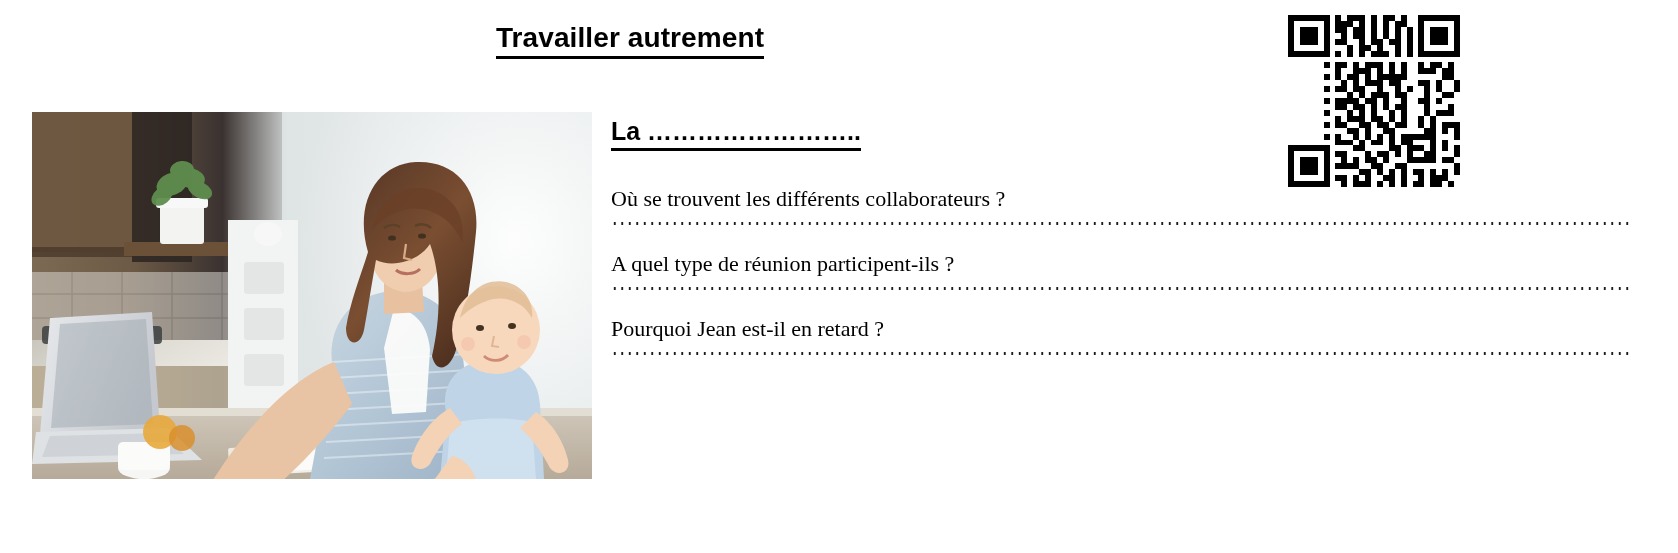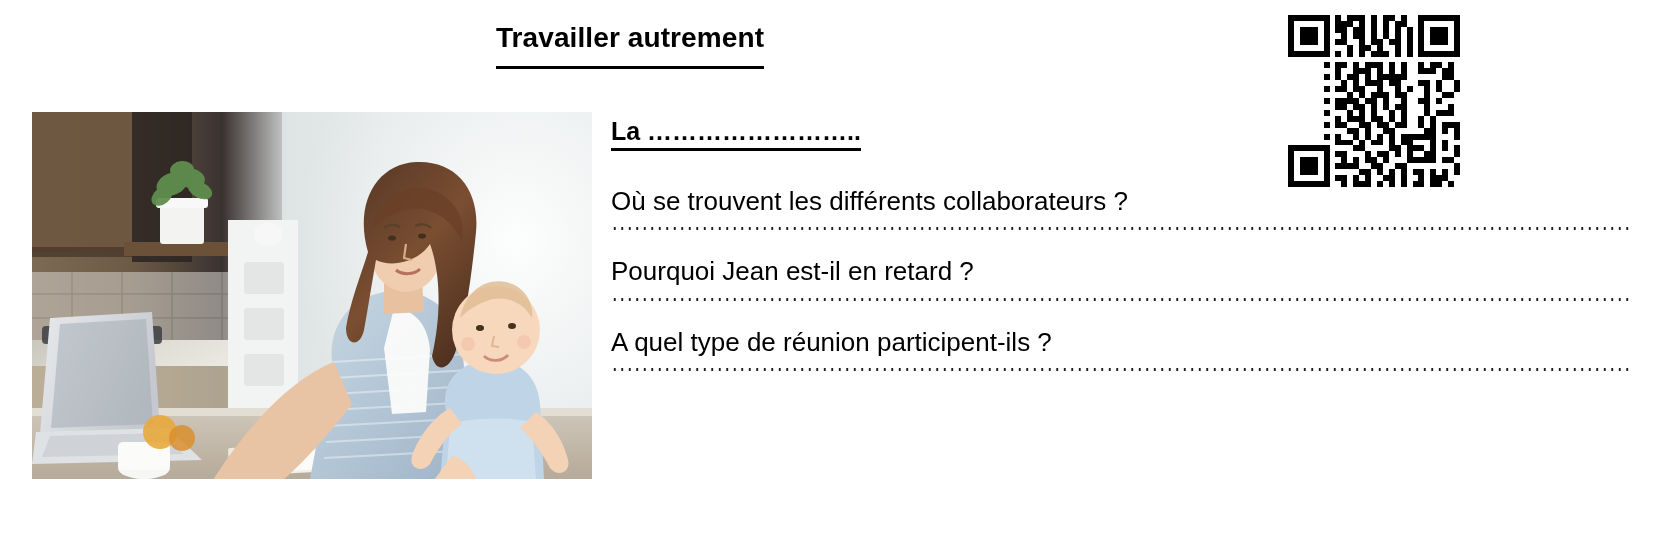--- a/index.html
+++ b/index.html
@@ -25,21 +25,21 @@
     width: 1260px;
     text-align: center;
     font-size: 28px;
     font-weight: bold;
     letter-spacing: 0.1px;
     line-height: 1.15;
     white-space: nowrap;
   }
   .worksheet-title span {
     border-bottom: 3px solid #000;
-    padding-bottom: 13px;
+    padding-bottom: 3px;
   }
 
   
   .qr-wrap {
     position: absolute;
     left: 1288px;
     top: 11px;
     width: 172px;
     height: 180px;
   }
@@ -72,24 +72,25 @@
     display: inline-block;
     border-bottom: 3px solid #000;
     padding-bottom: 2px;
     white-space: nowrap;
     margin-bottom: 34px;
   }
 
   .qa-block { margin-bottom: 25px; }
 
   .question-text {
-    font-size: 26px;
+    font-size: 22px;
     line-height: 1.28;
     white-space: nowrap;
     margin-bottom: 9px;
+    font-family: Liberation Serif, serif;
   }
 
   .answer-line {
     height: 3px;
     width: 1021px;
     background-image: radial-gradient(circle, #1a1a1a 1.1px, rgba(0,0,0,0) 1.4px);
     background-size: 7.5px 3px;
     background-repeat: repeat-x;
     background-position: 0 center;
   }
@@ -468,22 +469,22 @@
 <div class="question-column">
 
   <div class="section-heading">La ……………………..</div>
 
   <div class="qa-block">
     <div class="question-text">Où se trouvent les différents collaborateurs ?</div>
     <div class="answer-line"></div>
   </div>
 
   <div class="qa-block">
+    <div class="question-text">A quel type de réunion participent-ils ?</div>
+    <div class="answer-line"></div>
+  </div>
+
+  <div class="qa-block">
     <div class="question-text">Pourquoi Jean est-il en retard ?</div>
     <div class="answer-line"></div>
   </div>
 
-  <div class="qa-block">
-    <div class="question-text">A quel type de réunion participent-ils ?</div>
-    <div class="answer-line"></div>
-  </div>
-
 </div>
 
 </body></html>

